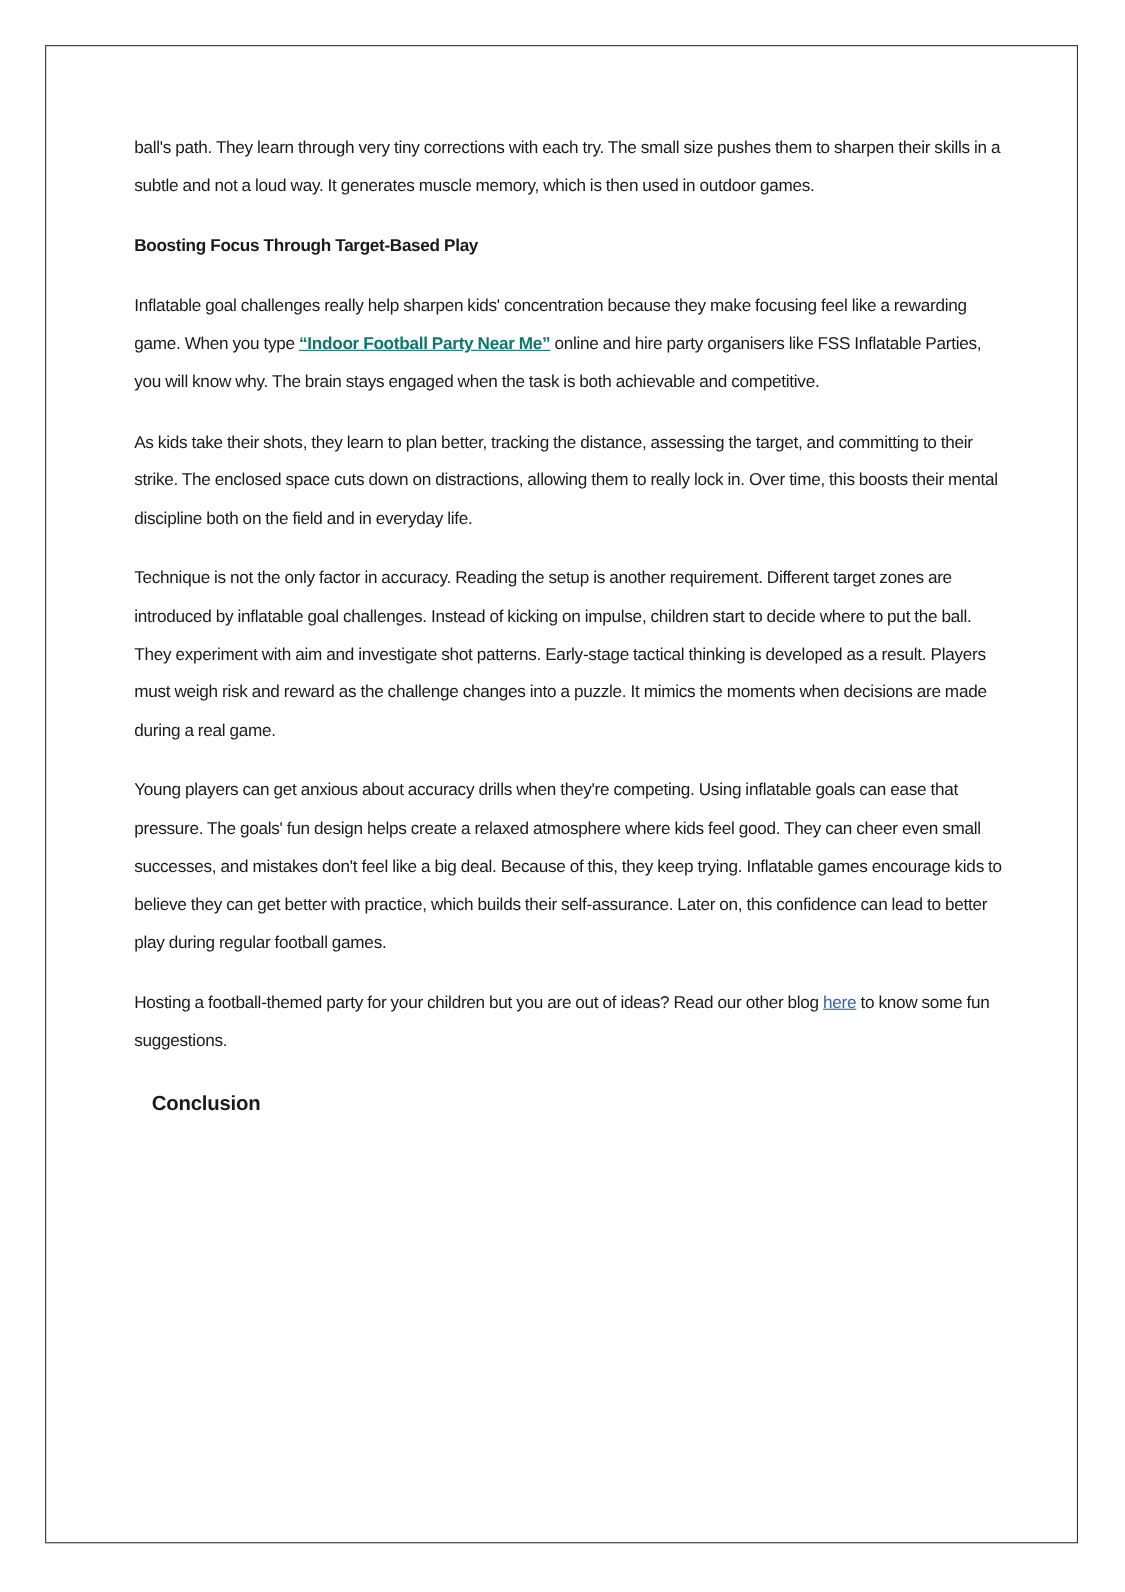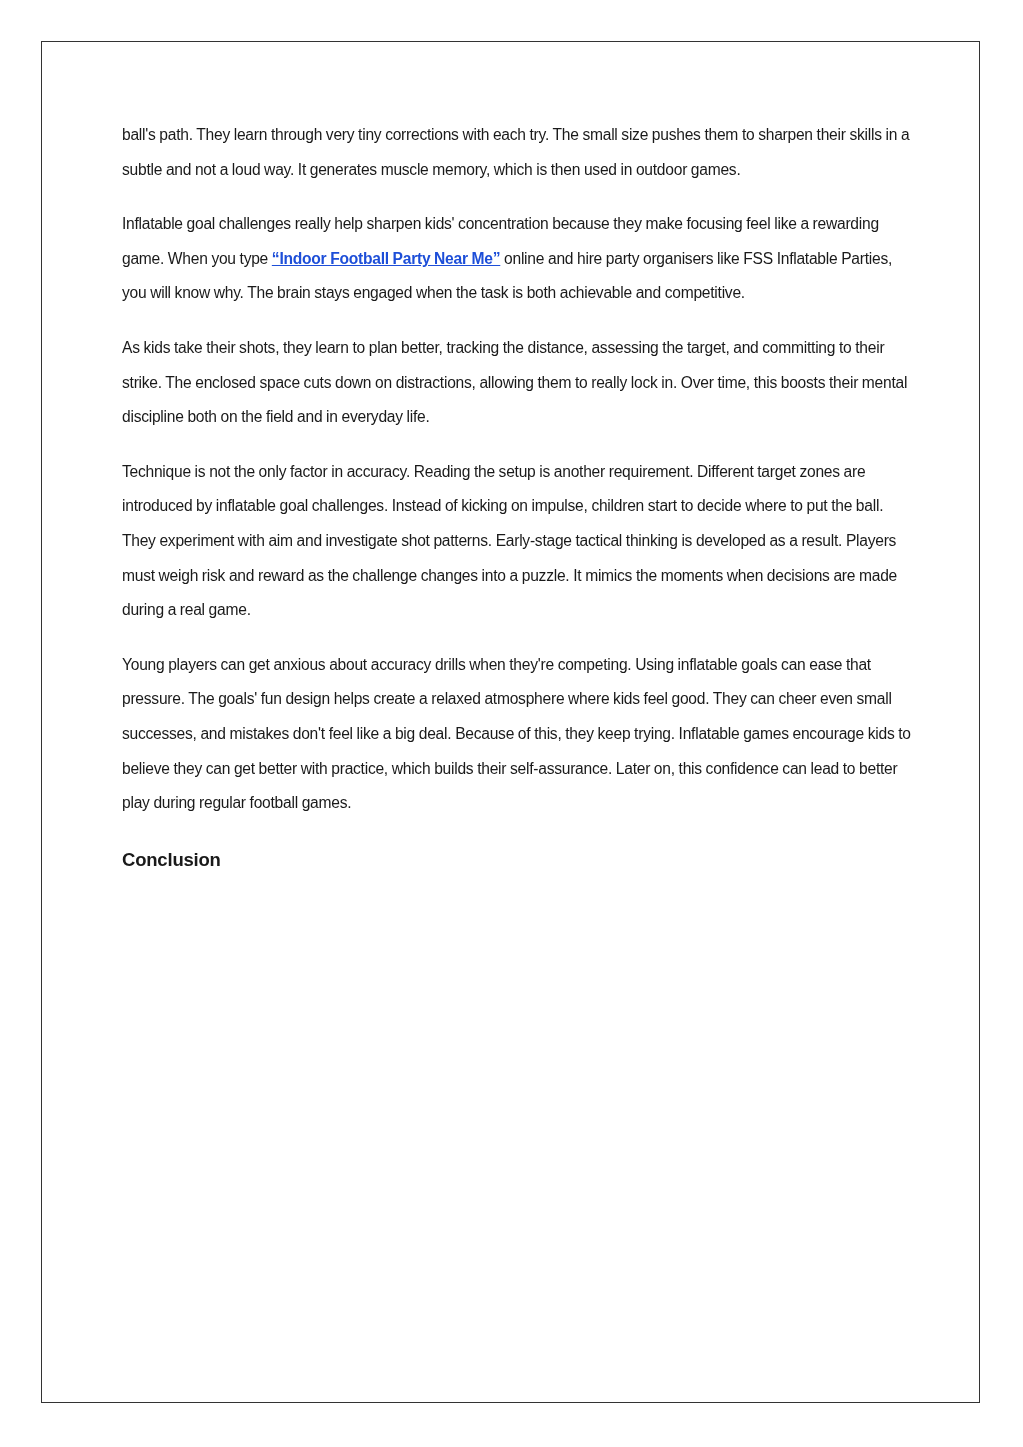--- a/index.html
+++ b/index.html
@@ -38,51 +38,53 @@
       word-spacing: -0.3px;
     }
     h3.subhead {
       margin: 0 0 20px 0;
       font-size: 15.6px;
       font-weight: bold;
       line-height: 34.6px;
       letter-spacing: -0.3px;
     }
     h2.section {
-      margin: 0;
+      margin: 16px;
       font-size: 18.5px;
       font-weight: bold;
       line-height: 38px;
       letter-spacing: -0.2px;
     }
     a.link {
       color: #2e66b3;
       text-decoration: underline;
     }
     a.link-bold {
-      color: #1d4ed8;
+      color: #0f766e;
       font-weight: bold;
     }
   </style>
 </head>
 <body>
 
 <div class="page-border"></div>
 
 <div class="content">
 
   <p class="body">ball's path. They learn through very tiny corrections with each try. The small size pushes them to sharpen their skills in a subtle and not a loud way. It generates muscle memory, which is then used in outdoor games.</p>
 
+  <h3 class="subhead">Boosting Focus Through Target-Based Play</h3>
 
   <p class="body"><span>Inflatable goal challenges really help sharpen kids' concentration because they make focusing feel like a rewarding game. When you type </span><a class="link-bold" href="#">“Indoor Football Party Near Me”</a><span> online and hire party organisers like FSS Inflatable Parties, you will know why. The brain stays engaged when the task is both achievable and competitive.</span></p>
 
   <p class="body">As kids take their shots, they learn to plan better, tracking the distance, assessing the target, and committing to their strike. The enclosed space cuts down on distractions, allowing them to really lock in. Over time, this boosts their mental discipline both on the field and in everyday life.</p>
 
 
   <p class="body">Technique is not the only factor in accuracy. Reading the setup is another requirement. Different target zones are introduced by inflatable goal challenges. Instead of kicking on impulse, children start to decide where to put the ball. They experiment with aim and investigate shot patterns. Early-stage tactical thinking is developed as a result. Players must weigh risk and reward as the challenge changes into a puzzle. It mimics the moments when decisions are made during a real game.</p>
 
 
   <p class="body">Young players can get anxious about accuracy drills when they're competing. Using inflatable goals can ease that pressure. The goals' fun design helps create a relaxed atmosphere where kids feel good. They can cheer even small successes, and mistakes don't feel like a big deal. Because of this, they keep trying. Inflatable games encourage kids to believe they can get better with practice, which builds their self-assurance. Later on, this confidence can lead to better play during regular football games.</p>
 
+  <p class="body"><span>Hosting a football-themed party for your children but you are out of ideas? Read our other blog </span><a class="link" href="#">here</a><span> to know some fun suggestions.</span></p>
 
   <h2 class="section">Conclusion</h2>
 
 </div>
 
 </body></html>

